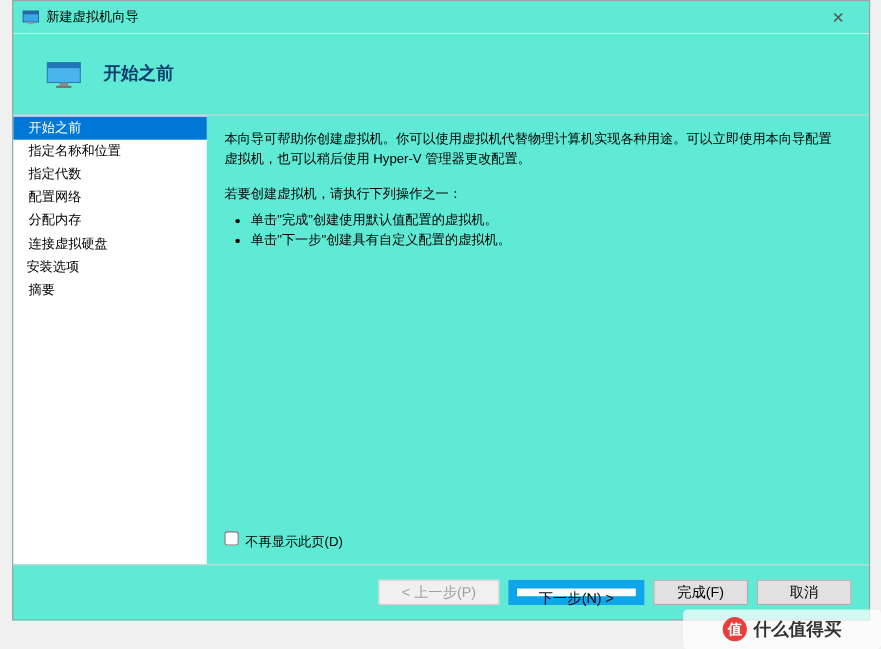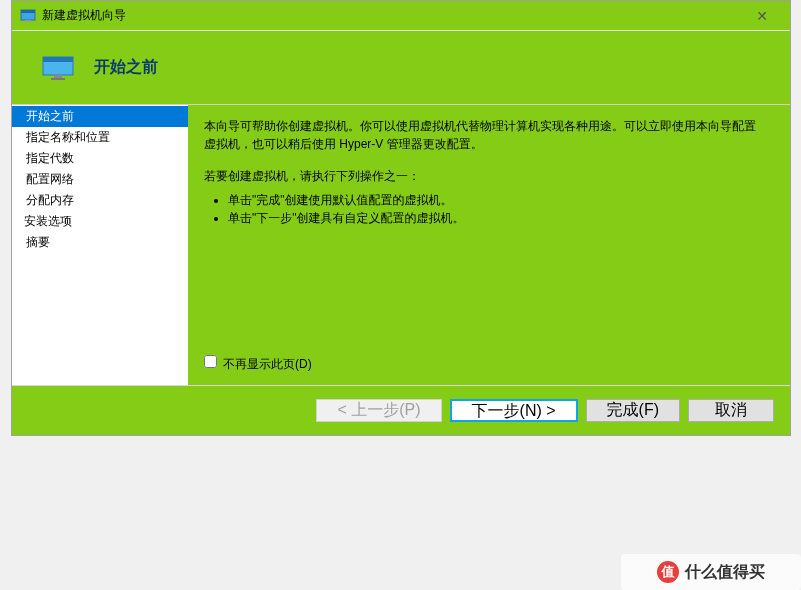--- a/index.html
+++ b/index.html
@@ -8,22 +8,22 @@
       font-size: 12px;
       background: #f0f0f0;
       width: 801px;
       height: 590px;
       position: relative;
       overflow: hidden;
     }
     .dialog {
       position: absolute;
       left: 11px; top: 0;
-      width: 780px; height: 436px;
-      background: #84cc16;
+      width: 780px; height: 564px;
+      background: #5eead4;
       border: 1px solid #a0a0a0;
       display: flex;
       flex-direction: column;
     }
     .titlebar {
       height: 30px;
       display: flex;
       align-items: center;
       padding: 0 8px;
       border-bottom: 1px solid #e0e0e0;
@@ -117,33 +117,33 @@
       align-items: center;
       justify-content: flex-end;
       padding-right: 16px;
       gap: 8px;
     }
     .btn {
       min-width: 86px;
       height: 23px;
       border: 1px solid #adadad;
       background: #e1e1e1;
-      font-size: 16px;
+      font-size: 13px;
       padding: 0 20px;
       cursor: pointer;
       font-family: inherit;
     }
     .btn:disabled {
       color: #a0a0a0;
       border-color: #d0d0d0;
       background: #f0f0f0;
       cursor: default;
     }
     .btn.default {
-      border: 2px solid #0ea5e9;
+      border: 8px solid #0ea5e9;
       background: #fff;
     }
     .watermark {
       position: absolute;
       right: 0; bottom: 0;
       width: 180px; height: 36px;
       background: rgba(255,255,255,0.72);
       border-radius: 4px;
       display: flex;
       align-items: center;
@@ -194,20 +194,21 @@
     <span class="page-title">开始之前</span>
   </div>
 
   <div class="body">
     <div class="sidebar">
       <div class="sidebar-item selected"><span>开始之前</span></div>
       <div class="sidebar-item"><span>指定名称和位置</span></div>
       <div class="sidebar-item"><span>指定代数</span></div>
       <div class="sidebar-item"><span>配置网络</span></div>
       <div class="sidebar-item"><span>分配内存</span></div>
+      <div class="sidebar-item"><span>连接虚拟硬盘</span></div>
       <div class="sidebar-item indent"><span>安装选项</span></div>
       <div class="sidebar-item"><span>摘要</span></div>
     </div>
 
     <div class="content">
       <div class="intro">本向导可帮助你创建虚拟机。你可以使用虚拟机代替物理计算机实现各种用途。可以立即使用本向导配置虚拟机，也可以稍后使用 Hyper-V 管理器更改配置。</div>
       <div class="prompt">若要创建虚拟机，请执行下列操作之一：</div>
       <ul>
         <li>单击"完成"创建使用默认值配置的虚拟机。</li>
         <li>单击"下一步"创建具有自定义配置的虚拟机。</li>

